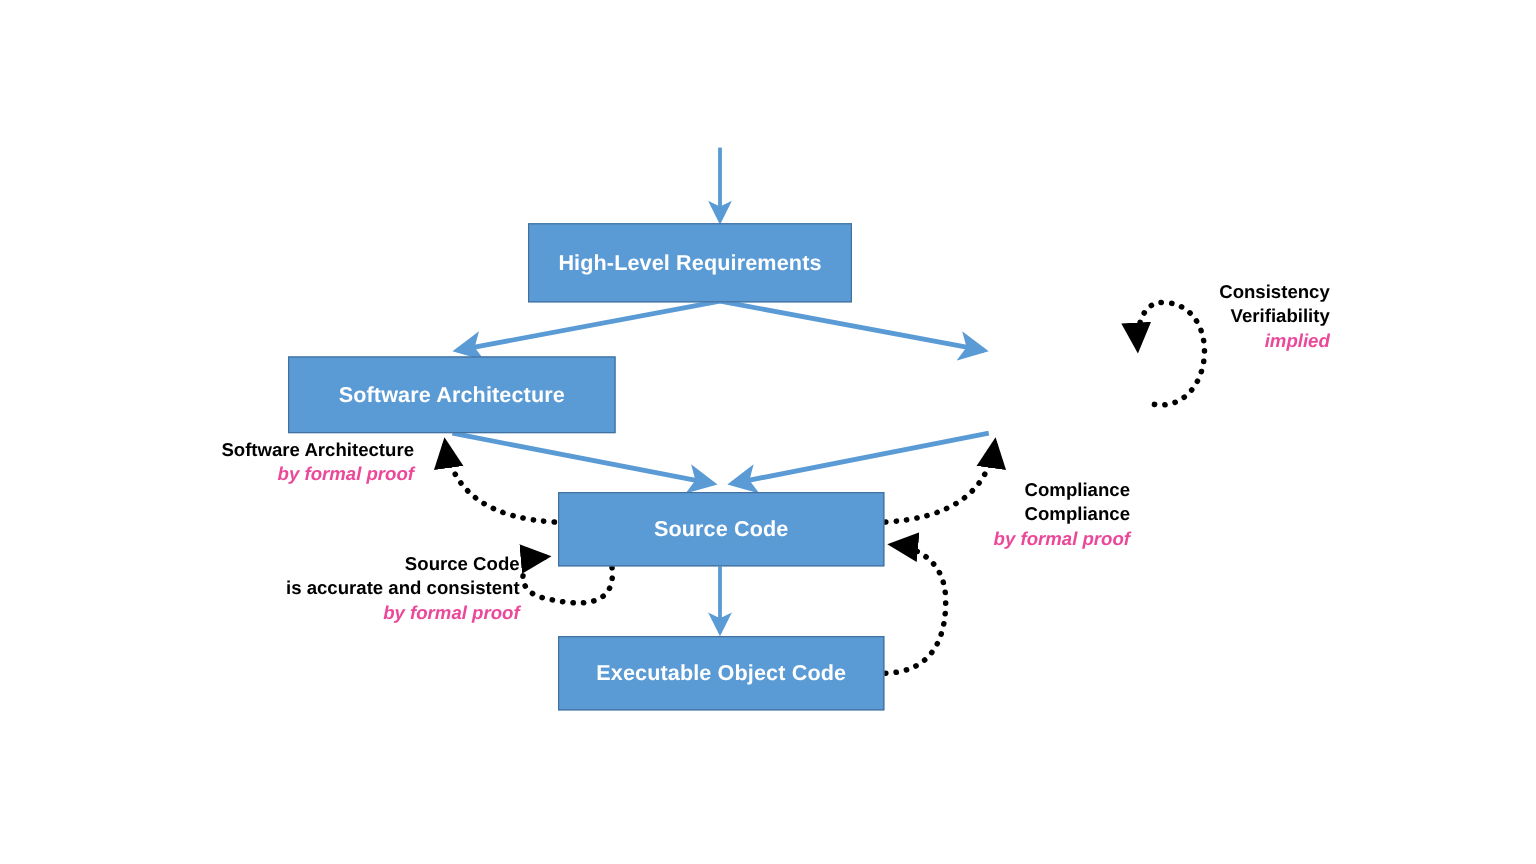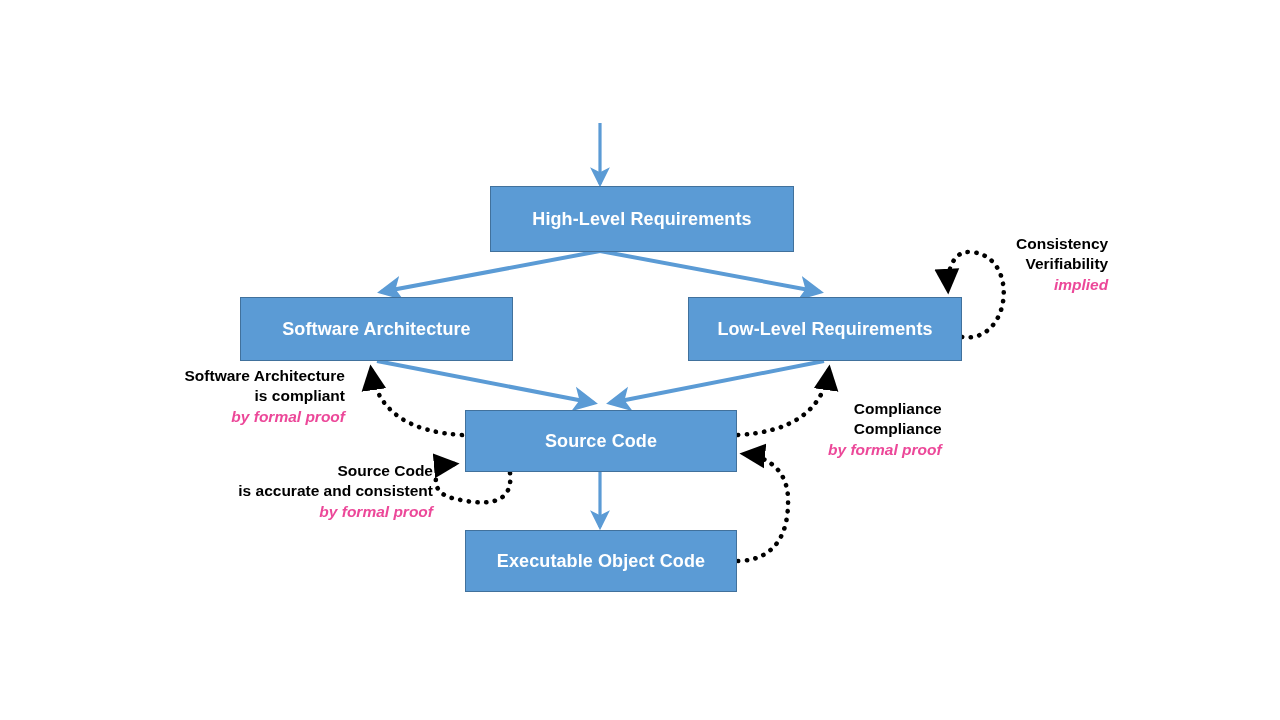--- a/index.html
+++ b/index.html
@@ -96,49 +96,45 @@
 
     <path d="M 462,435 C 410,432 377,412 371,369" fill="none" stroke="#000000" stroke-width="4.6" stroke-linecap="round" stroke-dasharray="0.2 8.5" marker-end="url(#blackArrow)"></path>
 
     <path d="M 510,473 C 514,508 480,505 452,498 C 428,492 432,466 455,464" fill="none" stroke="#000000" stroke-width="4.6" stroke-linecap="round" stroke-dasharray="0.2 8.5" marker-end="url(#blackArrow)"></path>
 
     <path d="M 738,435 C 790,432 823,412 829,369" fill="none" stroke="#000000" stroke-width="4.6" stroke-linecap="round" stroke-dasharray="0.2 8.5" marker-end="url(#blackArrow)"></path>
 
     <path d="M 738,561 C 778,560 789,530 788,498 C 787,468 765,456 744,454" fill="none" stroke="#000000" stroke-width="4.6" stroke-linecap="round" stroke-dasharray="0.2 8.5" marker-end="url(#blackArrow)"></path>
   </svg>
 
-  <div class="node" style="left:490px; top:186px; width:304px; height:66px; font-size:18px;">
+  <div class="node" style="left:440px; top:186px; width:270px; height:66px; font-size:18px;">
     <span class="node-label">High-Level Requirements</span>
   </div>
 
   <div class="node" style="left:240px; top:297px; width:273px; height:64px; font-size:18px;">
     <span class="node-label">Software Architecture</span>
   </div>
 
-  <div class="node" style="left:688px; top:297px; width:274px; height:64px; font-size:18px;">
-    <span class="node-label">Low-Level Requirements</span>
-  </div>
 
   <div class="node" style="left:465px; top:410px; width:272px; height:62px; font-size:18px;">
     <span class="node-label">Source Code</span>
   </div>
 
   <div class="node" style="left:465px; top:530px; width:272px; height:62px; font-size:18px;">
     <span class="node-label">Executable Object Code</span>
   </div>
 
   <div class="ann left-al" style="left:1016px; top:234px;">
     <span class="l">Consistency</span>
     <span class="l">Verifiability</span>
     <span class="g">implied</span>
   </div>
 
   <div class="ann right-al" style="left:80px; top:366px; width:265px;">
     <span class="l">Software Architecture</span>
-    <span class="l">is compliant</span>
     <span class="g">by formal proof</span>
   </div>
 
   <div class="ann right-al" style="left:150px; top:461px; width:283px;">
     <span class="l">Source Code</span>
     <span class="l">is accurate and consistent</span>
     <span class="g">by formal proof</span>
   </div>
 
   <div class="ann left-al" style="left:828px; top:383px;margin-top:16px;">

